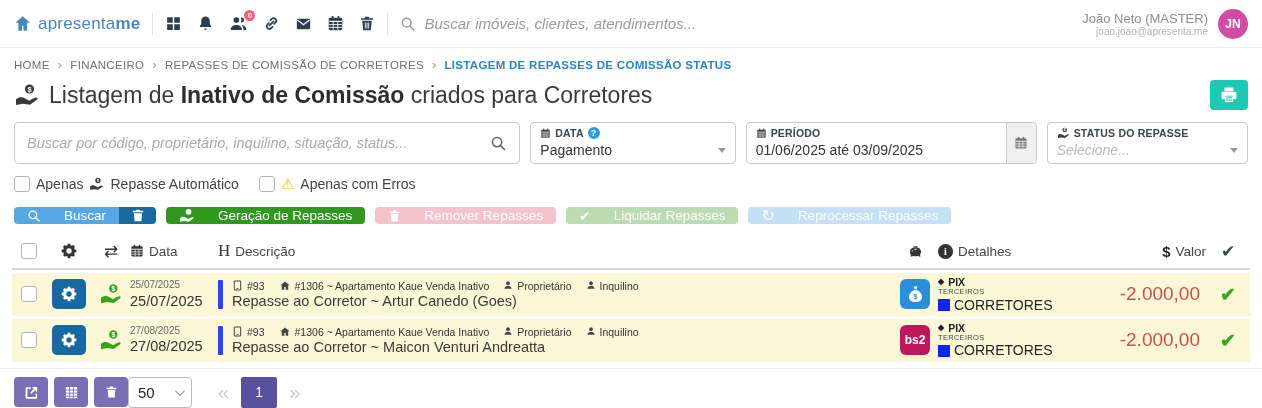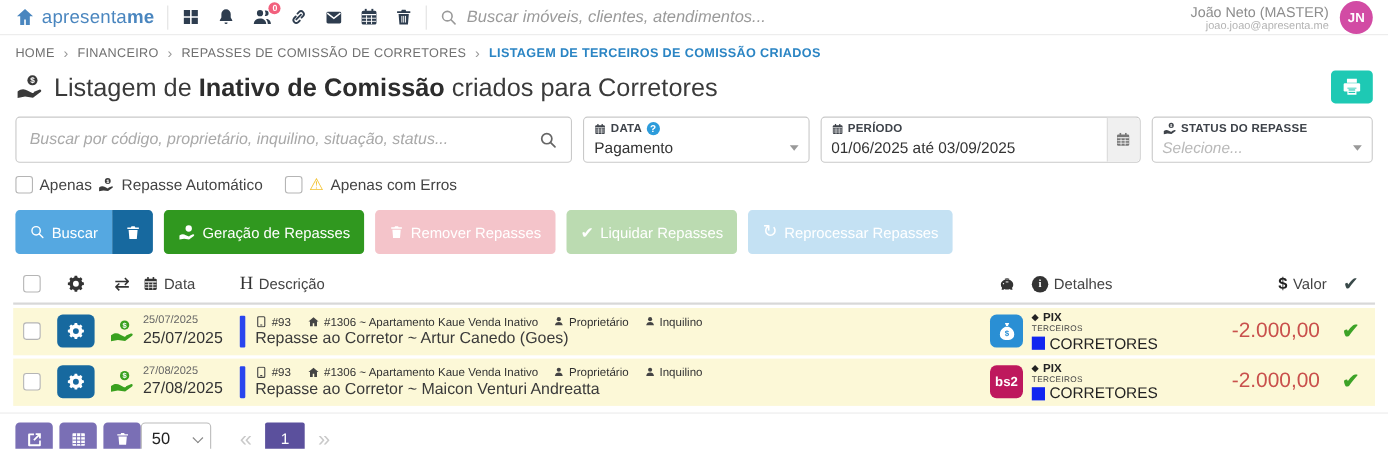--- a/index.html
+++ b/index.html
@@ -1,21 +1,21 @@
 <!DOCTYPE html>
 <html><head>
 <meta charset="utf-8">
 <style>
   * { margin:0; padding:0; box-sizing:border-box; }
   html,body { width:1262px; height:408px; overflow:hidden; background:#fff;
     font-family:"Liberation Sans", sans-serif; color:#333; }
   svg { display:block; }
 
   
-  .topbar { height:32px; display:flex; align-items:center; padding:0 14px; gap:12px;
+  .topbar { height:48px; display:flex; align-items:center; padding:0 14px; gap:12px;
     background:#fff; border-bottom:1px solid #ececec; }
   .logo { display:flex; align-items:center; gap:5px; color:#4a86bf; }
   .logo-text { font-size:17px; letter-spacing:.2px; }
   .logo-text b { font-weight:bold; }
   .tb-divider { width:1px; height:22px; background:#e2e2e2; }
   .tb-icons { display:flex; align-items:center; gap:15px; color:#2e3d4f; }
   .tb-icon { position:relative; cursor:pointer; }
   .badge { position:absolute; top:-5px; right:-7px; background:#f2607d; color:#fff;
     font-size:8px; line-height:11px; min-width:11px; height:11px; border-radius:6px;
     text-align:center; padding:0 2px; font-weight:bold; }
@@ -74,22 +74,22 @@
     cursor:pointer; }
 
   
   .check-row { display:flex; align-items:center; gap:20px; padding:9px 14px 4px; }
   .check-item { display:flex; align-items:center; gap:6px; font-size:14px; color:#444; cursor:pointer; }
   .cb { width:16px; height:16px; border:1px solid #b5b5b5; border-radius:3px; background:#fff; }
   .warn { color:#f2c230; font-size:15px; }
 
   
   .actions { display:flex; align-items:center; gap:10px; padding:10px 14px; }
-  .btn { height:40px; border:none; border-radius:4px; color:#fff; font-size:13.5px;
-    display:flex; align-items:center; gap:6px; padding:0 13px; cursor:pointer;
+  .btn { height:17px; border:none; border-radius:4px; color:#fff; font-size:13.5px;
+    display:flex; align-items:center; gap:23px; padding:0 13px; cursor:pointer;
     font-family:"Liberation Sans",sans-serif; }
   .btn-group { display:flex; }
   .btn-buscar { background:#55a8e1; border-radius:4px 0 0 4px; }
   .btn-trash-sm { width:37px; background:#17699f; border-radius:0 4px 4px 0; padding:0;
     justify-content:center; }
   .btn-green { background:#30981f; }
   .btn-pink { background:#f4c4ca; }
   .btn-lgreen { background:#bbdbb1; }
   .btn-lblue { background:#c4e1f3; }
   .uni-icon { font-size:14px; line-height:1; }
@@ -303,21 +303,21 @@
   </div>
 </header>
 
 <nav class="breadcrumb">
   <span class="bc-item">HOME</span>
   <span class="bc-sep">›</span>
   <span class="bc-item">FINANCEIRO</span>
   <span class="bc-sep">›</span>
   <span class="bc-item">REPASSES DE COMISSÃO DE CORRETORES</span>
   <span class="bc-sep">›</span>
-  <span class="bc-active">LISTAGEM DE TERCEIROS DE COMISSÃO CRIADOS</span>
+  <span class="bc-active">LISTAGEM DE REPASSES DE COMISSÃO STATUS</span>
 </nav>
 
 <div class="title-row">
   <div class="title-wrap">
     <svg width="26" height="24">
         <use href="#i-hand-coin"></use>
       </svg>
     <h1><span>Listagem de </span><b>Inativo de Comissão</b><span> criados para Corretores</span></h1>
   </div>
   <button class="print-btn">

